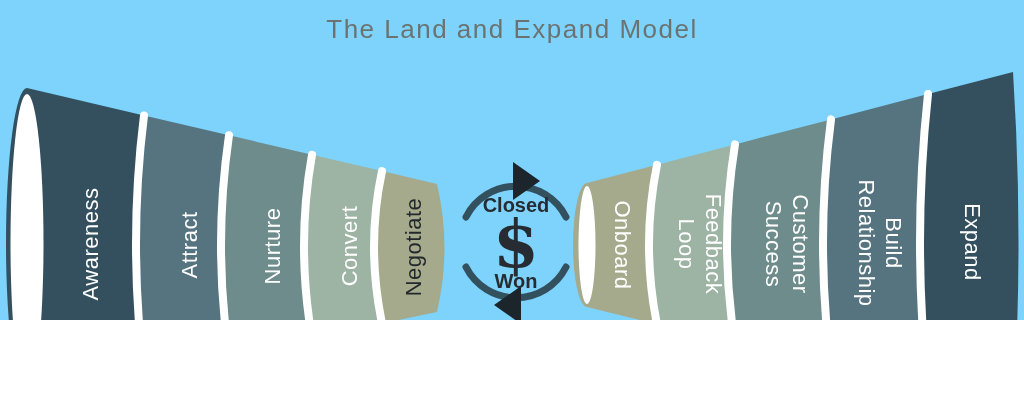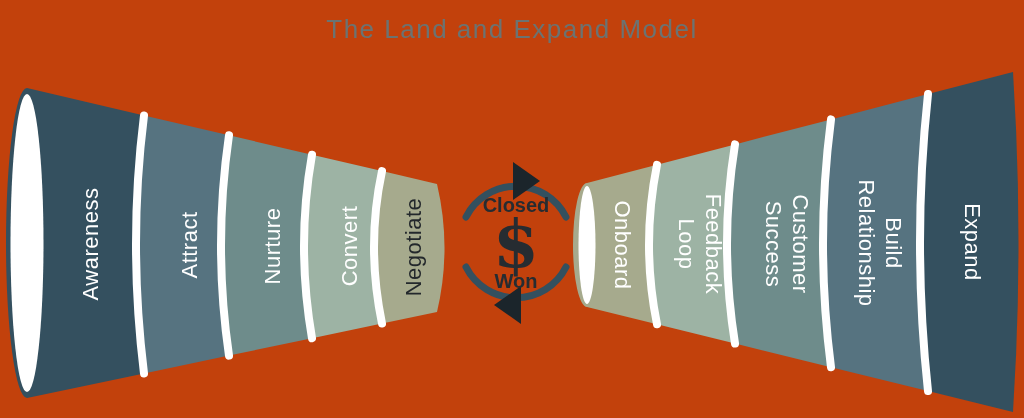--- a/index.html
+++ b/index.html
@@ -1,16 +1,16 @@
 <!DOCTYPE html>
 <html><head>
 <meta charset="utf-8">
 <style>
   html,body{margin:0;padding:0;background:#ffffff;}
-  .stage{position:relative;width:1024px;height:418px;background:#c2410c;overflow:hidden;
+  .stage{position:relative;width:1024px;height:320px;background:#7dd3fc;overflow:hidden;
          font-family:"Liberation Sans",sans-serif;}
   svg{display:block;}
   .title-text{font-family:"Liberation Sans",sans-serif;font-size:26px;letter-spacing:1.5px;
               text-anchor:middle;}
   .lbl{font-family:"Liberation Sans",sans-serif;font-size:22px;letter-spacing:0.5px;
        text-anchor:middle;dominant-baseline:central;}
   .ctext{font-family:"Liberation Sans",sans-serif;font-size:20px;font-weight:bold;
          text-anchor:middle;dominant-baseline:central;}
   .dollar{font-family:"DejaVu Serif",serif;font-size:66px;font-weight:bold;
           text-anchor:middle;dominant-baseline:central;}

